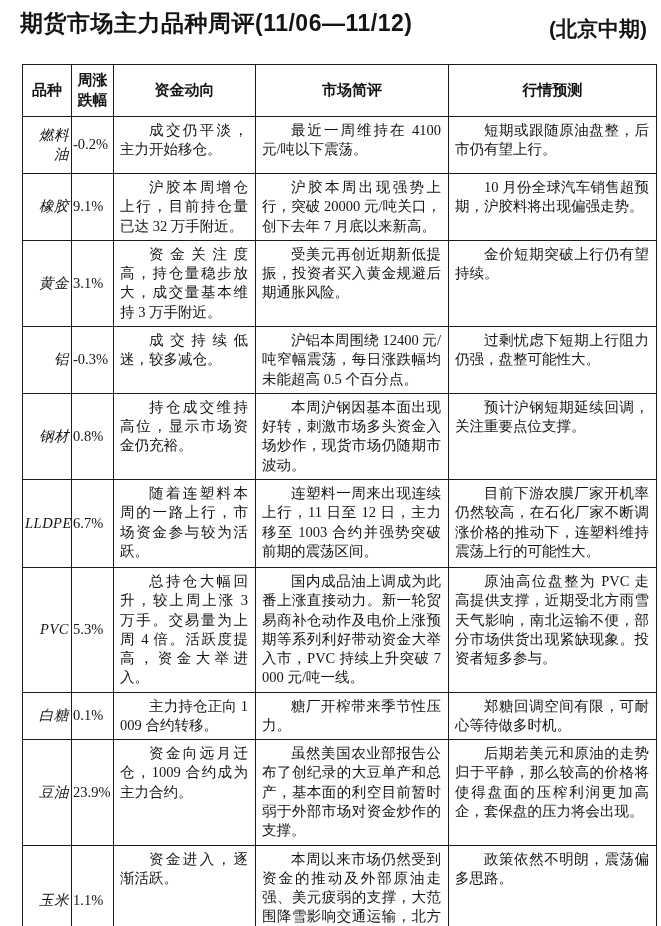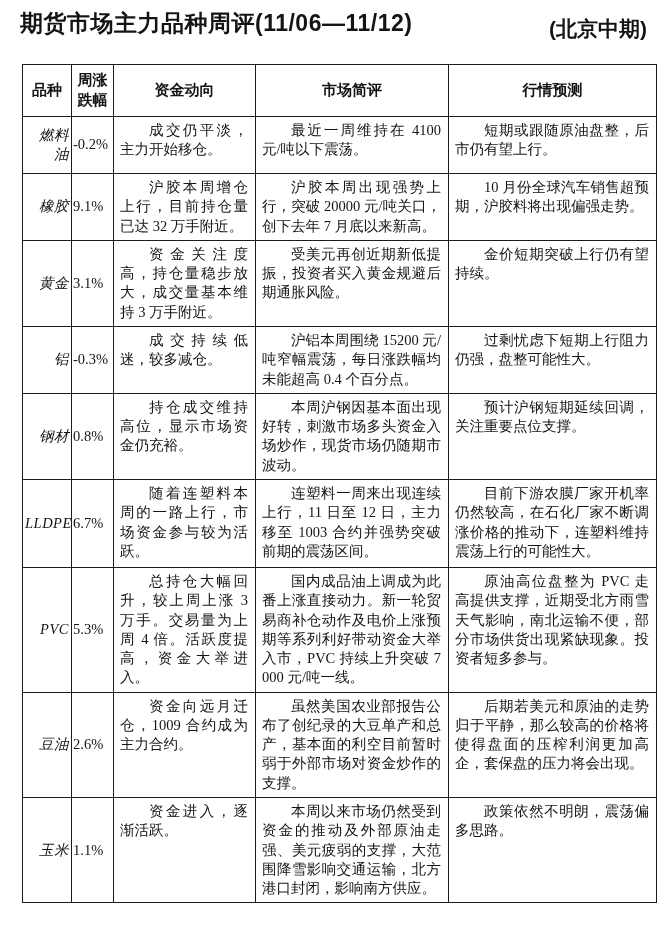--- a/index.html
+++ b/index.html
@@ -141,21 +141,21 @@
         <td class="c-variety">黄金</td>
         <td class="c-change">3.1%</td>
         <td class="c-text">资金关注度高，持仓量稳步放大，成交量基本维持 3 万手附近。</td>
         <td class="c-text">受美元再创近期新低提振，投资者买入黄金规避后期通胀风险。</td>
         <td class="c-text">金价短期突破上行仍有望持续。</td>
       </tr>
       <tr>
         <td class="c-variety">铝</td>
         <td class="c-change">-0.3%</td>
         <td class="c-text">成交持续低迷，较多减仓。</td>
-        <td class="c-text">沪铝本周围绕 15200 元/吨窄幅震荡，每日涨跌幅均未能超高 0.4 个百分点。</td>
+        <td class="c-text">沪铝本周围绕 12400 元/吨窄幅震荡，每日涨跌幅均未能超高 0.5 个百分点。</td>
         <td class="c-text">过剩忧虑下短期上行阻力仍强，盘整可能性大。</td>
       </tr>
       <tr>
         <td class="c-variety">钢材</td>
         <td class="c-change">0.8%</td>
         <td class="c-text">持仓成交维持高位，显示市场资金仍充裕。</td>
         <td class="c-text">本周沪钢因基本面出现好转，刺激市场多头资金入场炒作，现货市场仍随期市波动。</td>
         <td class="c-text">预计沪钢短期延续回调，关注重要点位支撑。</td>
       </tr>
       <tr>
@@ -166,22 +166,29 @@
         <td class="c-text">目前下游农膜厂家开机率仍然较高，在石化厂家不断调涨价格的推动下，连塑料维持震荡上行的可能性大。</td>
       </tr>
       <tr>
         <td class="c-variety">PVC</td>
         <td class="c-change">5.3%</td>
         <td class="c-text">总持仓大幅回升，较上周上涨 3 万手。交易量为上周 4 倍。活跃度提高，资金大举进入。</td>
         <td class="c-text">国内成品油上调成为此番上涨直接动力。新一轮贸易商补仓动作及电价上涨预期等系列利好带动资金大举入市，PVC 持续上升突破 7000 元/吨一线。</td>
         <td class="c-text">原油高位盘整为 PVC 走高提供支撑，近期受北方雨雪天气影响，南北运输不便，部分市场供货出现紧缺现象。投资者短多参与。</td>
       </tr>
       <tr>
+        <td class="c-variety">白糖</td>
+        <td class="c-change">0.1%</td>
+        <td class="c-text">主力持仓正向 1009 合约转移。</td>
+        <td class="c-text">糖厂开榨带来季节性压力。</td>
+        <td class="c-text">郑糖回调空间有限，可耐心等待做多时机。</td>
+      </tr>
+      <tr>
         <td class="c-variety">豆油</td>
-        <td class="c-change">2.6%</td>
+        <td class="c-change">23.9%</td>
         <td class="c-text">资金向远月迁仓，1009 合约成为主力合约。</td>
         <td class="c-text">虽然美国农业部报告公布了创纪录的大豆单产和总产，基本面的利空目前暂时弱于外部市场对资金炒作的支撑。</td>
         <td class="c-text">后期若美元和原油的走势归于平静，那么较高的价格将使得盘面的压榨利润更加高企，套保盘的压力将会出现。</td>
       </tr>
       <tr>
         <td class="c-variety">玉米</td>
         <td class="c-change">1.1%</td>
         <td class="c-text">资金进入，逐渐活跃。</td>
         <td class="c-text">本周以来市场仍然受到资金的推动及外部原油走强、美元疲弱的支撑，大范围降雪影响交通运输，北方港口封闭，影响南方供应。</td>
         <td class="c-text">政策依然不明朗，震荡偏多思路。</td>

